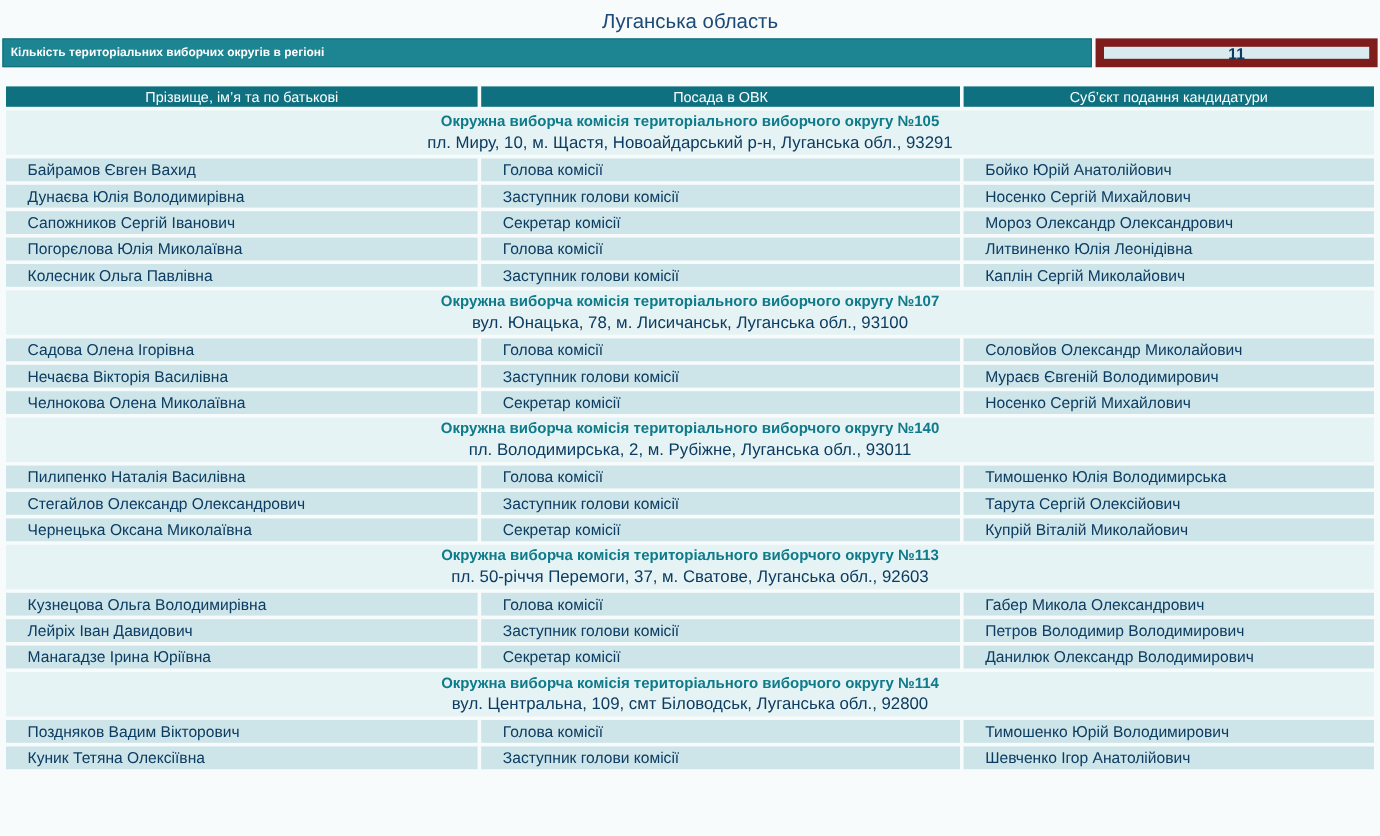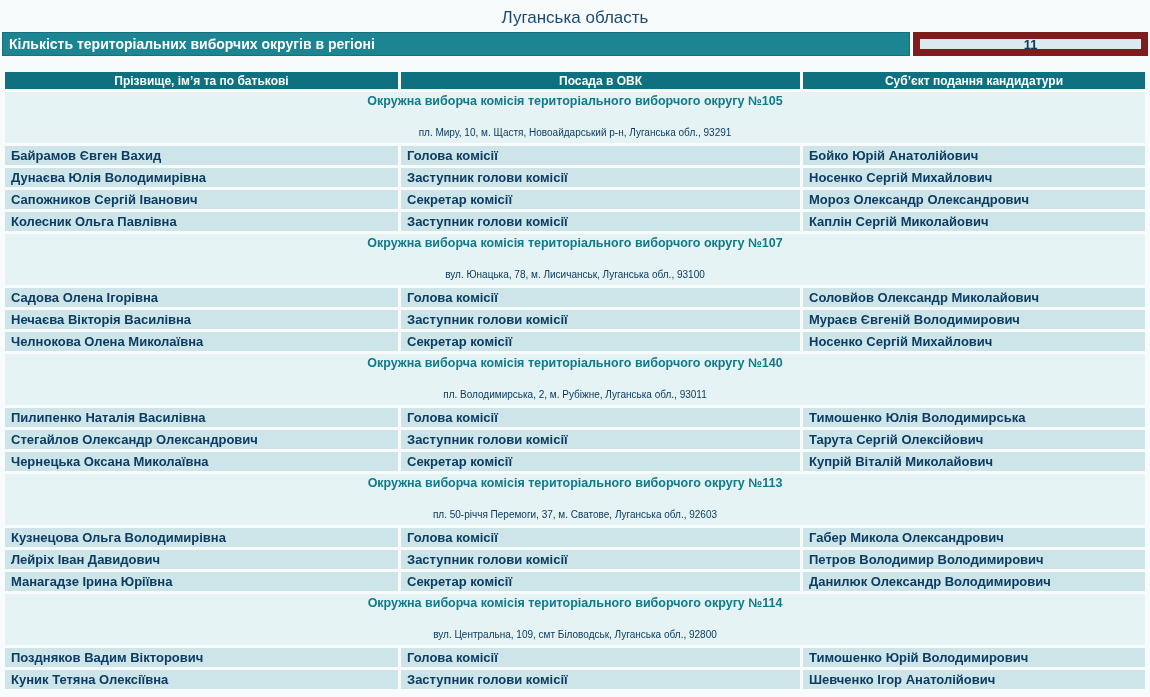--- a/index.html
+++ b/index.html
@@ -15,46 +15,46 @@
     font-family:"Liberation Sans","DejaVu Sans",sans-serif;
     color:var(--text-navy);
   }
   .page-title{
     text-align:center;font-size:17px;color:var(--title-navy);
     padding:8px 0 0 0;height:30px;
   }
   .summary{display:flex;gap:3px;margin:2px 2px 0 2px;height:24px;}
   .summary-label{
     width:908px;background:var(--bar-teal);border:1px solid var(--bar-border);
-    color:#ffffff;font-weight:bold;font-size:14px;
+    color:#ffffff;font-weight:bold;font-size:10px;
     display:flex;align-items:center;padding-left:6px;
   }
   .summary-value{
     flex:1;background:var(--value-bg);border:7px solid #7f1d1d;
     color:var(--text-navy);font-weight:bold;font-size:13px;
     display:flex;align-items:center;justify-content:center;
   }
   table.main{
     border-collapse:separate;border-spacing:3px;
     width:1146px;margin:13px 0 0 2px;table-layout:fixed;
   }
   table.main th{
-    background:var(--head-teal);color:#ffffff;font-weight:bold;
+    background:var(--head-teal);color:#ffffff;font-weight:normal;
     font-size:12px;height:17px;padding:1px 2px;text-align:center;
   }
   td.data{
     background:var(--row-bg);color:var(--text-navy);
-    font-size:13px;line-height:15px;padding:2px 6px;height:19px;
-    white-space:nowrap;overflow:hidden;text-align:left;vertical-align:middle;font-weight:bold;
+    font-size:13px;line-height:15px;padding:2px 18px;height:19px;
+    white-space:nowrap;overflow:hidden;text-align:left;vertical-align:middle;
   }
   tr.group td{
     background:var(--group-bg);text-align:center;padding:2px 2px 3px 2px;
   }
   .gtitle{color:var(--link-teal);font-weight:bold;font-size:12.5px;line-height:15px;cursor:pointer;text-align:center;}
-  .gaddr{color:var(--text-navy);font-size:10px;line-height:15px;margin-top:16px;}
+  .gaddr{color:var(--text-navy);font-size:14px;line-height:15px;margin-top:2px;}
 </style>
 </head>
 <body>
 
 <div class="page-title">Луганська область</div>
 
 <div class="summary">
   <div class="summary-label">Кількість територіальних виборчих округів в регіоні</div>
   <div class="summary-value">11</div>
 </div>
@@ -89,20 +89,25 @@
       <td class="data">Дунаєва Юлія Володимирівна</td>
       <td class="data">Заступник голови комісії</td>
       <td class="data">Носенко Сергій Михайлович</td>
     </tr>
     <tr>
       <td class="data">Сапожников Сергій Іванович</td>
       <td class="data">Секретар комісії</td>
       <td class="data">Мороз Олександр Олександрович</td>
     </tr>
 
+    <tr>
+      <td class="data">Погорєлова Юлія Миколаївна</td>
+      <td class="data">Голова комісії</td>
+      <td class="data">Литвиненко Юлія Леонідівна</td>
+    </tr>
     <tr>
       <td class="data">Колесник Ольга Павлівна</td>
       <td class="data">Заступник голови комісії</td>
       <td class="data">Каплін Сергій Миколайович</td>
     </tr>
 
     <tr class="group">
       <td colspan="3">
         <div class="gtitle">Окружна виборча комісія територіального виборчого округу №107</div>
         <div class="gaddr">вул. Юнацька, 78, м. Лисичанськ, Луганська обл., 93100</div>

